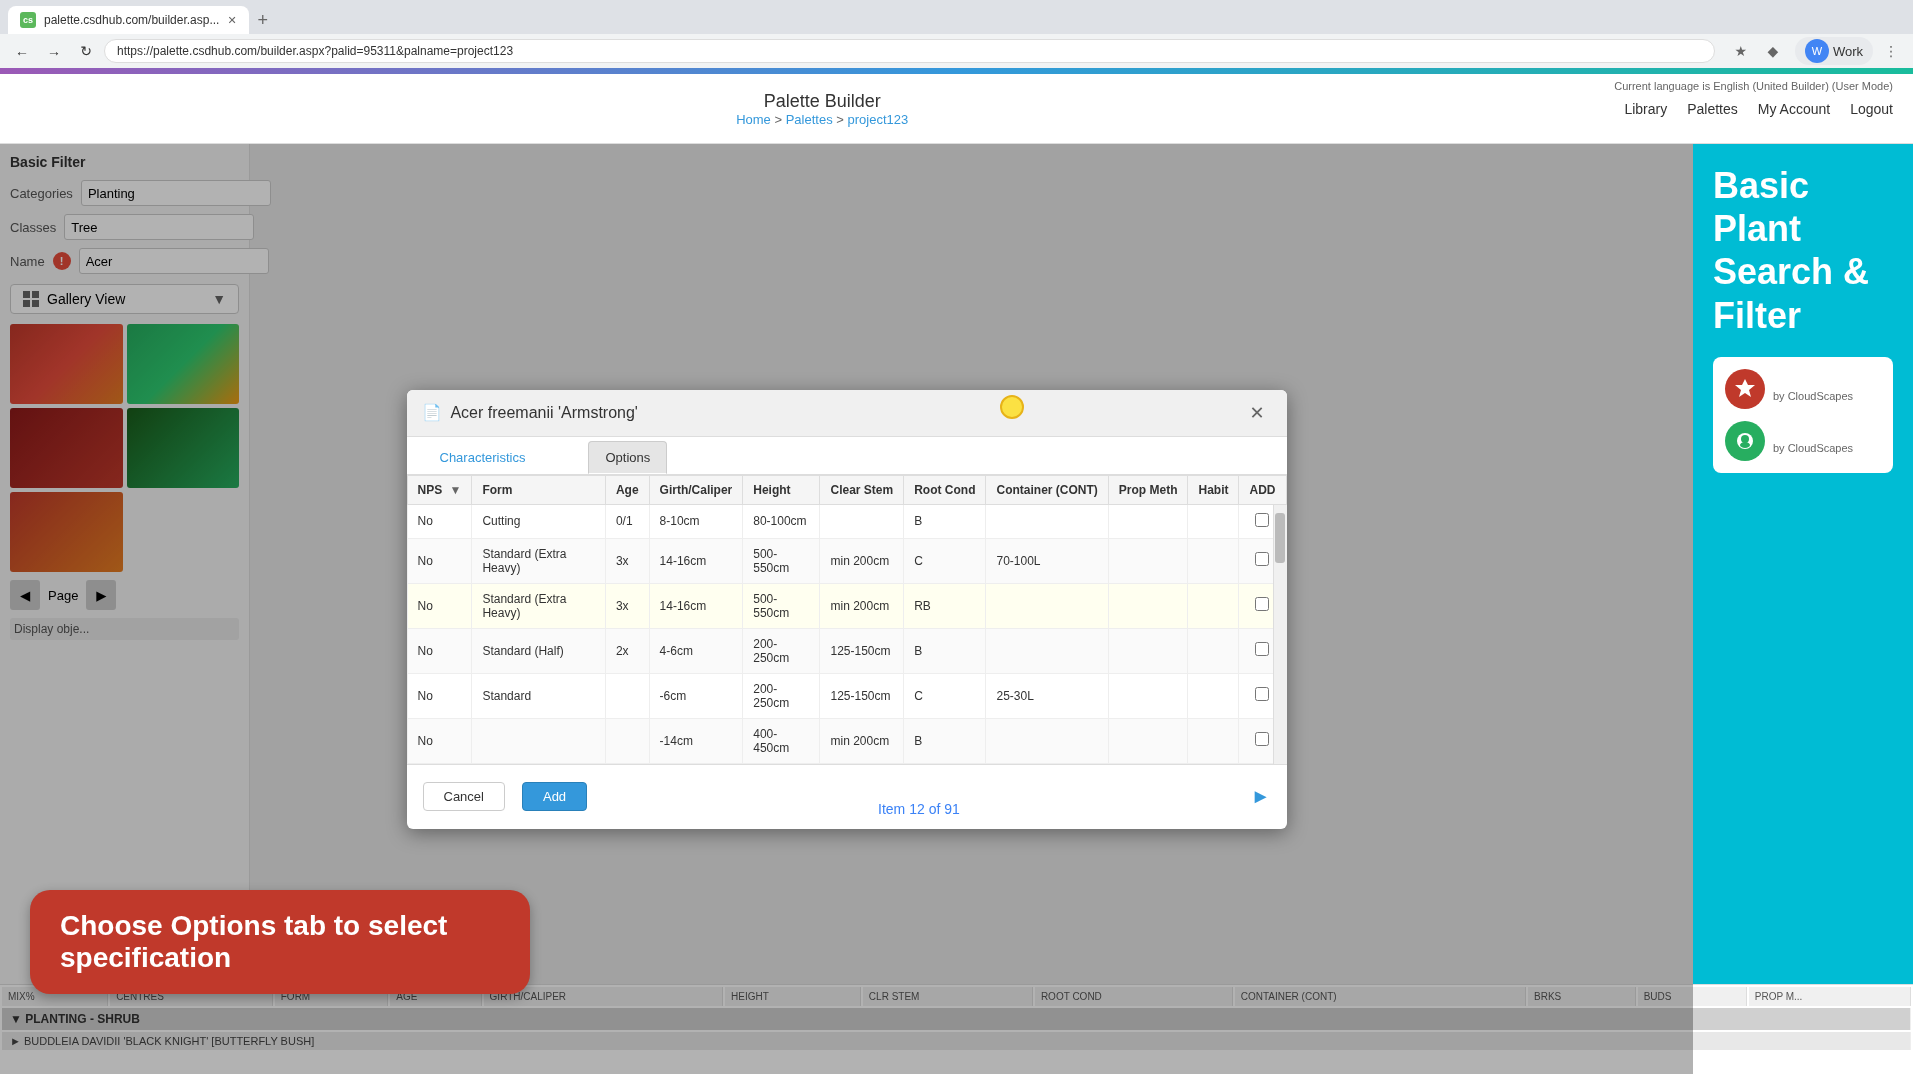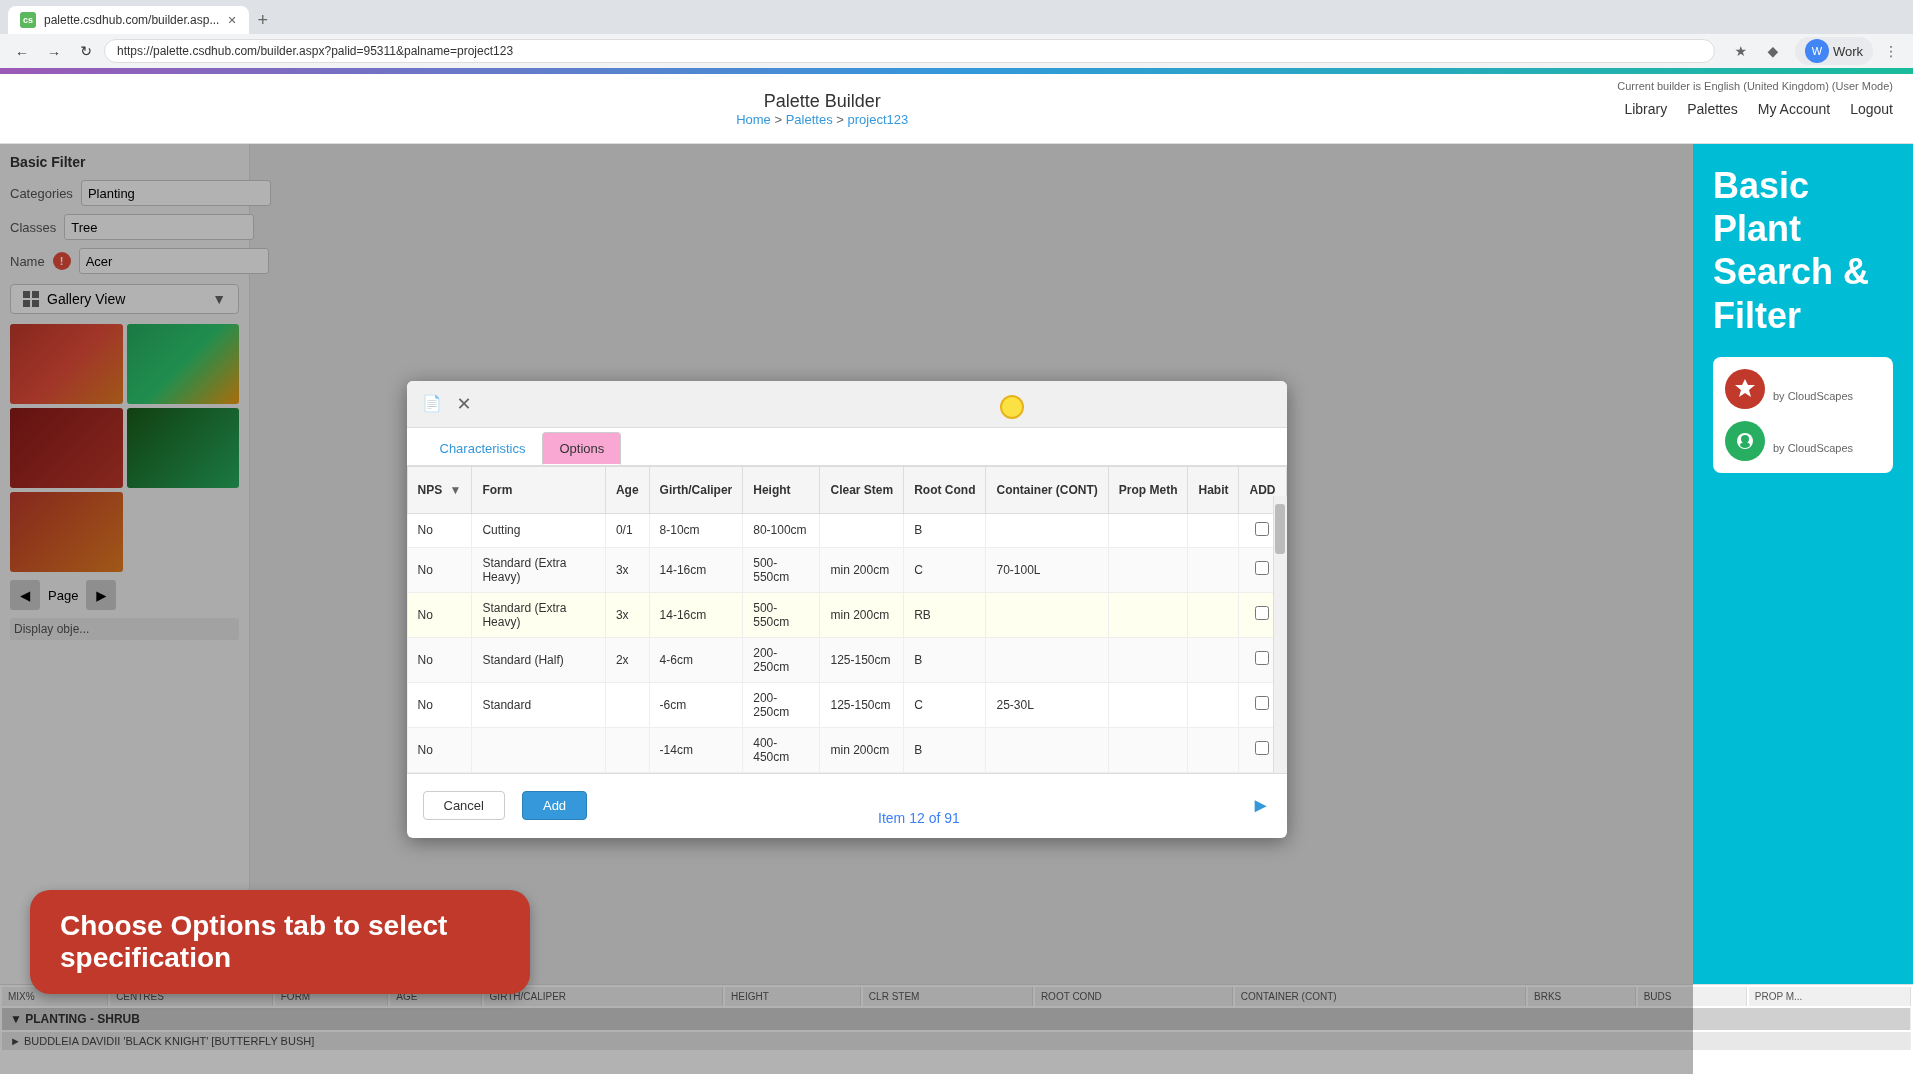--- a/index.html
+++ b/index.html
@@ -83,27 +83,27 @@
     
     .modal-overlay { position: absolute; top: 0; left: 0; right: 220px; bottom: 0; background: rgba(0,0,0,0.3); z-index: 50; display: flex; align-items: center; justify-content: center; }
     .modal { background: white; border-radius: 6px; box-shadow: 0 4px 20px rgba(0,0,0,0.4); width: 880px; max-height: 90%; position: relative; }
     .modal-header { background: #f0f0f0; border-radius: 6px 6px 0 0; padding: 10px 16px; display: flex; align-items: center; gap: 8px; border-bottom: 1px solid #ddd; }
     .modal-icon { font-size: 16px; }
     .modal-title { font-size: 16px; color: #333; font-weight: normal; flex: 1; }
     .modal-close { background: none; border: none; font-size: 18px; cursor: pointer; color: #666; padding: 2px 6px; }
 
     .modal-tabs { display: flex; padding: 0 16px; background: white; border-bottom: 1px solid #ddd; }
     .modal-tab { padding: 8px 16px; font-size: 13px; cursor: pointer; border: 1px solid transparent; margin-top: 4px; border-radius: 4px 4px 0 0; }
-    .modal-tab.active { background: #f9a8d4; border-color: #ccc; border-bottom-color: white; color: #333; }
+    .modal-tab.active { background: #e5e5e5; border-color: #ccc; border-bottom-color: white; color: #333; margin-left: 46px; }
     .modal-tab:not(.active) { color: #3498db; }
 
     .modal-body { padding: 0; overflow: hidden; }
     .table-container { overflow-y: auto; max-height: 380px; position: relative; }
     .data-table { width: 100%; border-collapse: collapse; font-size: 12px; }
-    .data-table th { background: #f5f5f5; padding: 16px 10px; text-align: left; border: 1px solid #ddd; color: #333; font-size: 12px; white-space: nowrap; position: sticky; top: 0; }
+    .data-table th { background: #f5f5f5; padding: 7px 10px; text-align: left; border: 1px solid #ddd; color: #333; font-size: 12px; white-space: nowrap; position: sticky; top: 0; }
     .data-table td { padding: 8px 10px; border: 1px solid #eee; color: #333; vertical-align: middle; }
     .data-table tr:nth-child(even) td { background: #fafafa; }
     .sort-arrow { margin-left: 4px; color: #666; }
     .checkbox-cell { text-align: center; }
     .checkbox-input { width: 14px; height: 14px; cursor: pointer; }
 
     .modal-footer { padding: 12px 16px; display: flex; align-items: center; justify-content: space-between; border-top: 1px solid #ddd; }
     .item-count { font-size: 14px; color: #3b82f6; margin-top: 24px; }
     .footer-actions { display: flex; gap: 17px; }
     .btn { padding: 6px 20px; border: 1px solid #ccc; border-radius: 4px; cursor: pointer; font-size: 13px; }
@@ -147,21 +147,21 @@
 <div class="app-header">
   <div class="header-middle">
     <div class="palette-builder-title">Palette Builder</div>
     <div class="breadcrumb">
       <a href="#">Home</a> &gt;
       <a href="#">Palettes</a> &gt;
       <a href="#">project123</a>
     </div>
   </div>
   <div class="header-nav">
-    <div style="font-size:11px; color:#666; position:absolute; right:20px; top:80px;">Current builder is English (United Kingdom) (User Mode)</div>
+    <div style="font-size:11px; color:#666; position:absolute; right:20px; top:80px;">Current language is English (United Builder) (User Mode)</div>
     <a href="#" class="nav-link">Library</a>
     <a href="#" class="nav-link">Palettes</a>
     <a href="#" class="nav-link">My Account</a>
     <a href="#" class="nav-link">Logout</a>
   </div>
 </div>
 
 <div class="main-content">
 
   <div class="sidebar">
@@ -207,20 +207,21 @@
       <button class="page-nav-btn">▶</button>
     </div>
 
     <div style="margin-top: 8px; font-size: 12px; color: #555; padding: 4px; background: #e8e8e8; border-radius: 3px;">Display obje...</div>
   </div>
 
   <div class="modal-overlay">
     <div class="modal">
       <div class="modal-header">
         <span class="modal-icon">📄</span>
+        <span class="modal-title">Acer freemanii 'Armstrong'</span>
         <button class="modal-close">✕</button>
       </div>
 
       <div class="modal-tabs">
         <div class="modal-tab">Characteristics</div>
         <div class="modal-tab active">Options</div>
       </div>
 
       <div class="modal-body">
         <div class="table-container">

